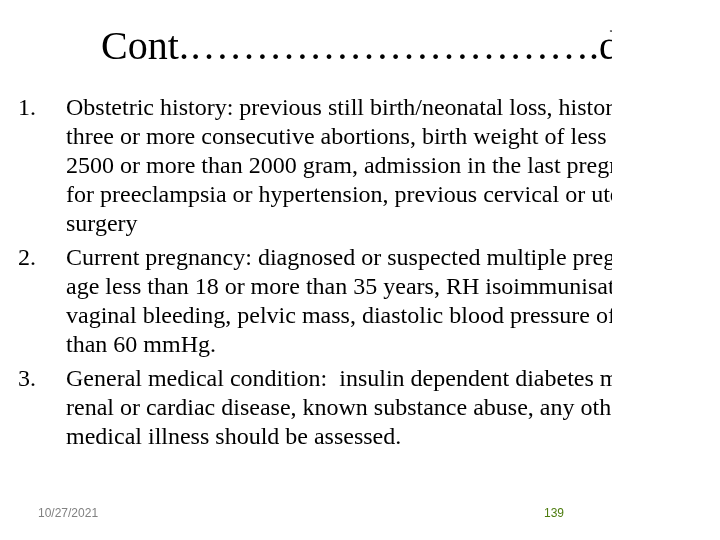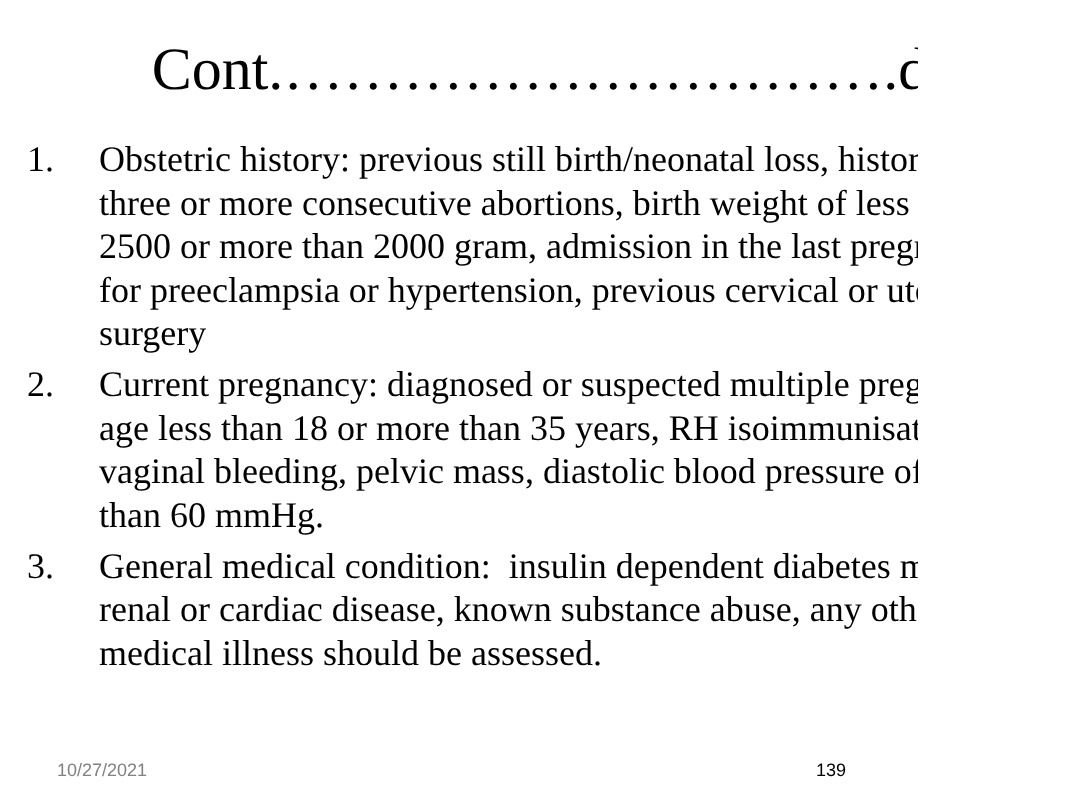--- a/index.html
+++ b/index.html
@@ -56,21 +56,21 @@
     line-height: 14px;
     color: #818181;
   }
   .slide-number {
     position: absolute;
     right: 48px;
     top: 506px;
     font-family: "Liberation Sans", sans-serif;
     font-size: 12px;
     line-height: 14px;
-    color: #000000;
+    color: #4d7c0f;
   }
 </style>
 </head>
 <body>
 
 <div class="slide">
 
   <div class="slide-title">Cont.………………………….d</div>
 
   <div class="content-list">

